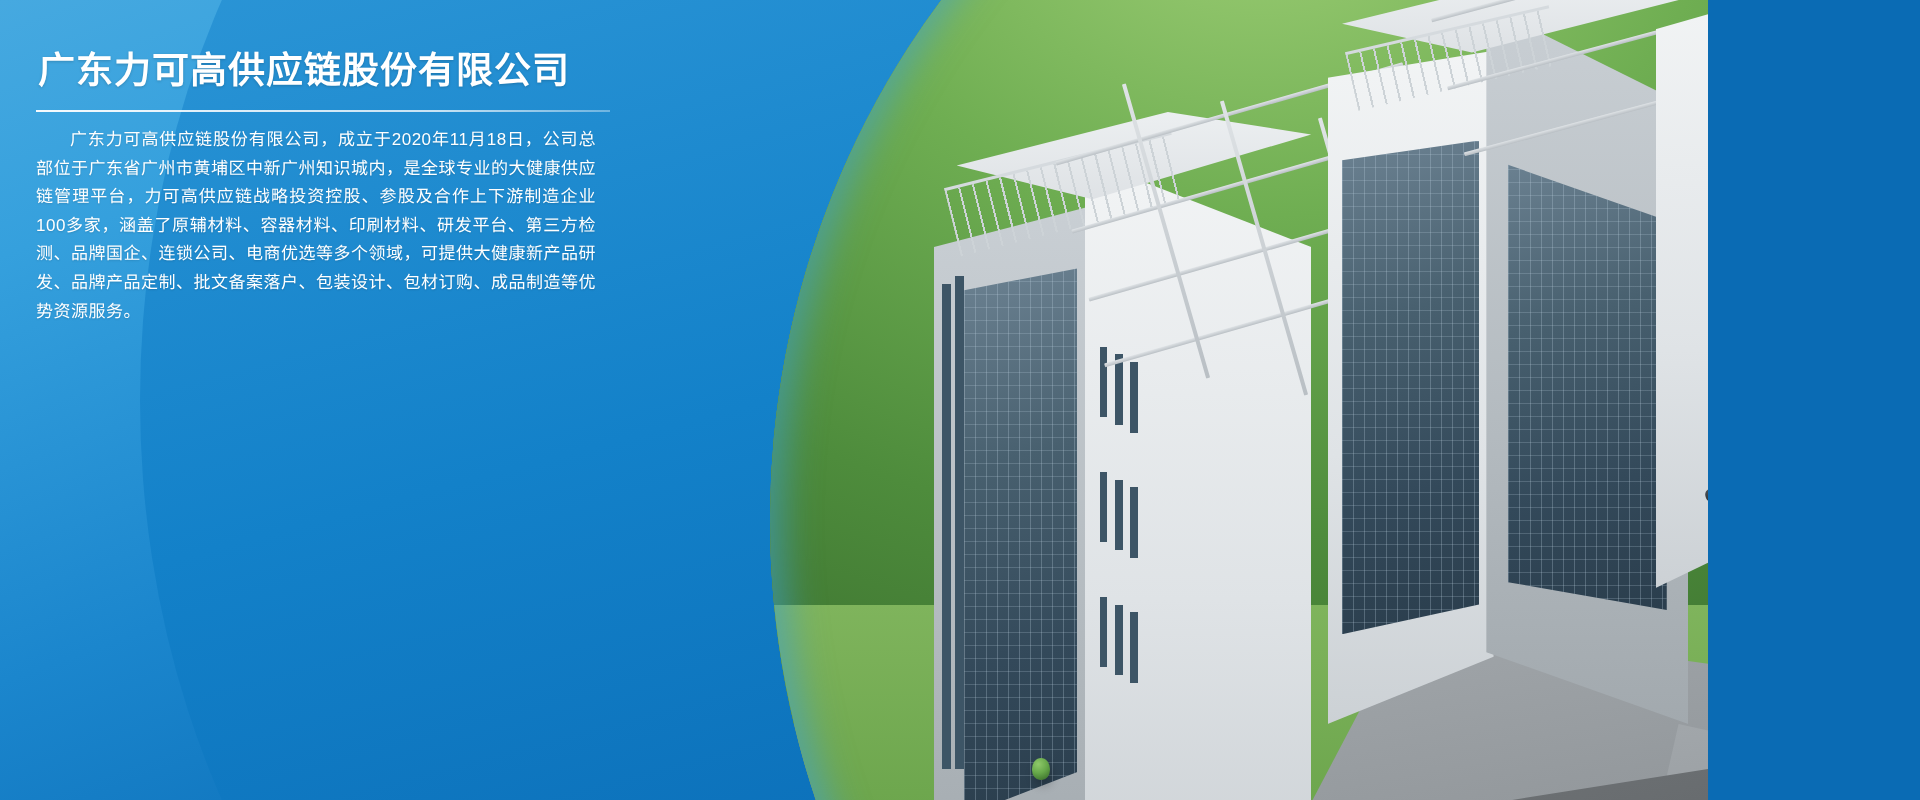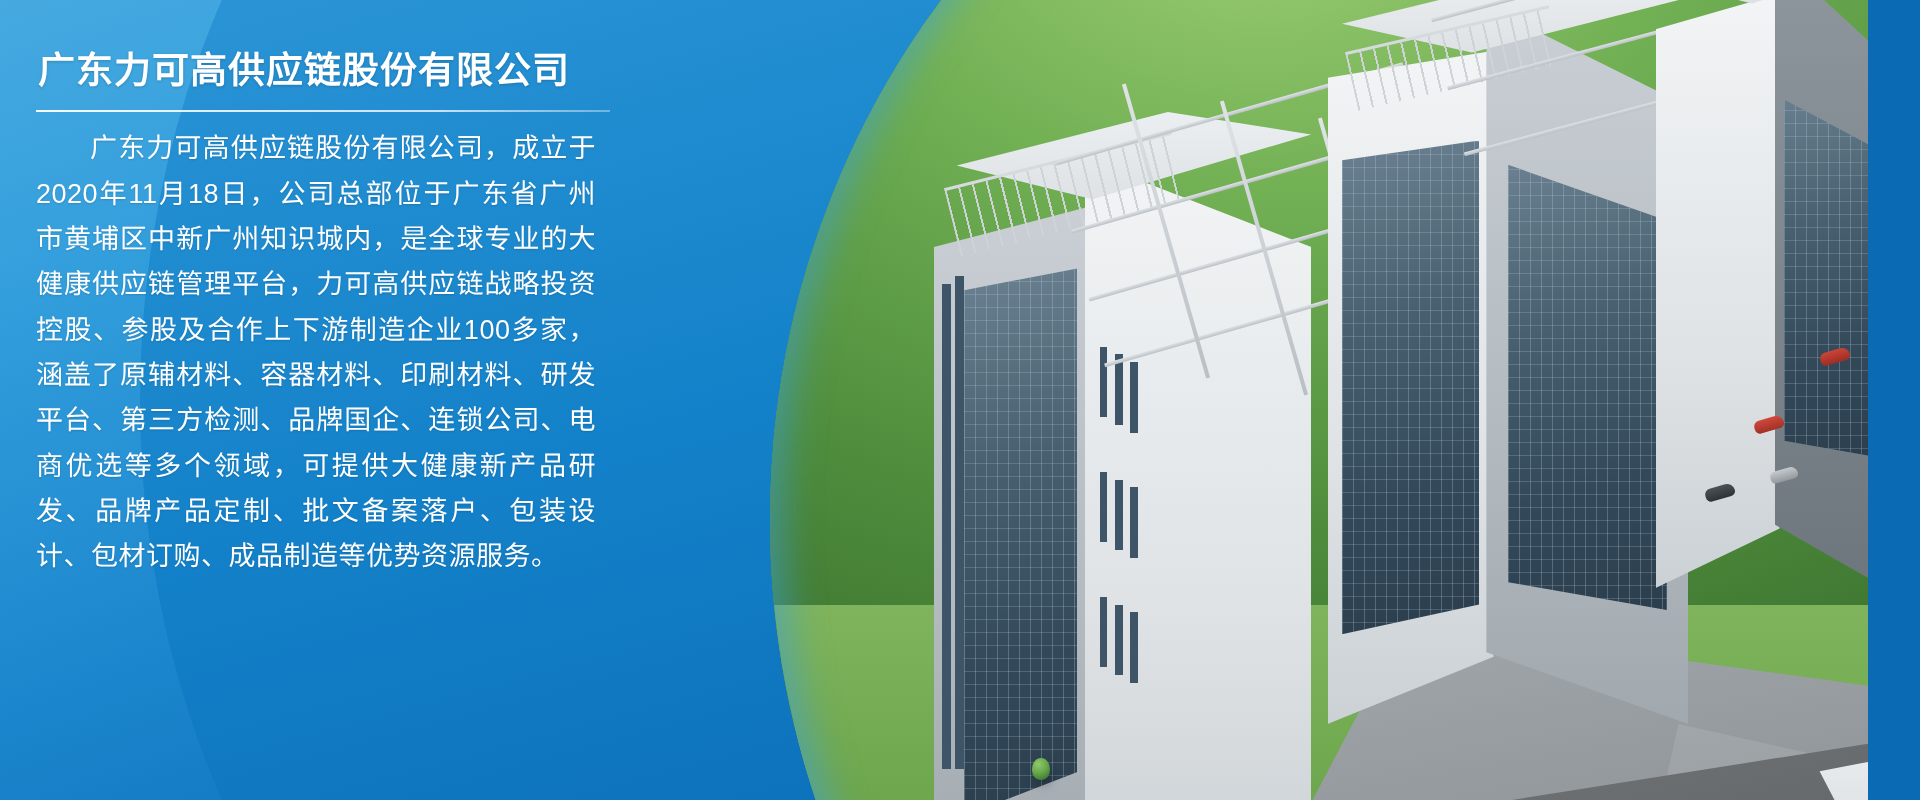--- a/index.html
+++ b/index.html
@@ -4,21 +4,21 @@
 <style>
   * { margin:0; padding:0; box-sizing:border-box; }
   html,body { width:1920px; height:800px; overflow:hidden; }
   body {
     font-family:"Liberation Sans","DejaVu Sans",sans-serif;
     background:#0a6bb4;
   }
 
   #banner {
     position:relative;
-    width:1868px; height:800px;
+    width:1708px; height:800px;
     overflow:hidden;
     background:linear-gradient(160deg,#46a9e0 0%, #35a0dd 18%, #1b86cd 48%, #0a6cb6 78%, #0560aa 100%);
   }
 
   
   .arc {
     position:absolute;
     border-radius:50%;
     pointer-events:none;
   }
@@ -157,21 +157,21 @@
     padding-left:2px;
   }
   #title-rule {
     margin-top:16px;
     width:574px;
     height:2px;
     background:linear-gradient(to right, rgba(255,255,255,.95) 0%, rgba(255,255,255,.75) 70%, rgba(255,255,255,.35) 100%);
   }
   .para {
     margin-top:14px;
-    font-size:27px;
+    font-size:17px;
     line-height:1.68;
     color:#ffffff;
     text-align:justify;
     text-justify:inter-ideograph;
     text-indent:2em;
     letter-spacing:.5px;
     text-shadow:0 1px 2px rgba(0,0,0,.14);
     width:560px;
   }
   #para-2 { margin-top:2px; }

